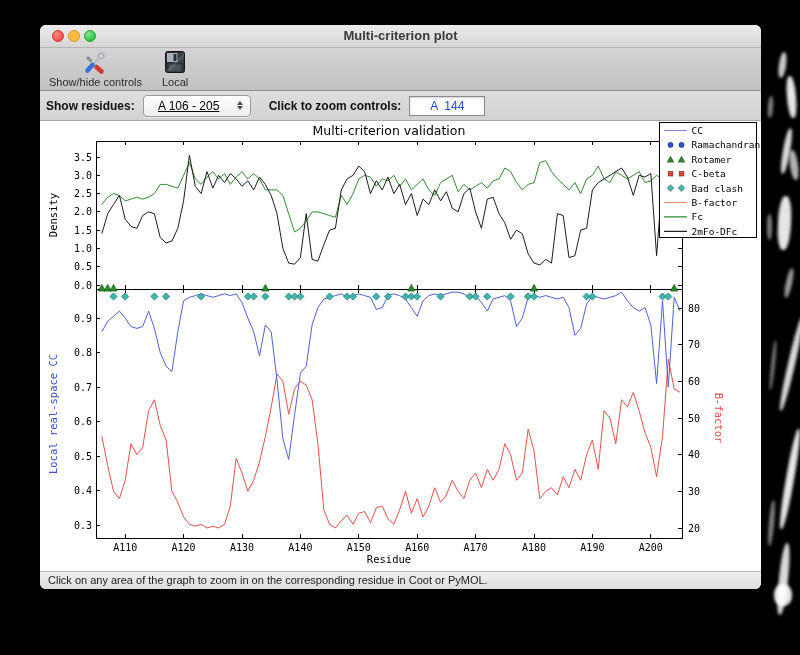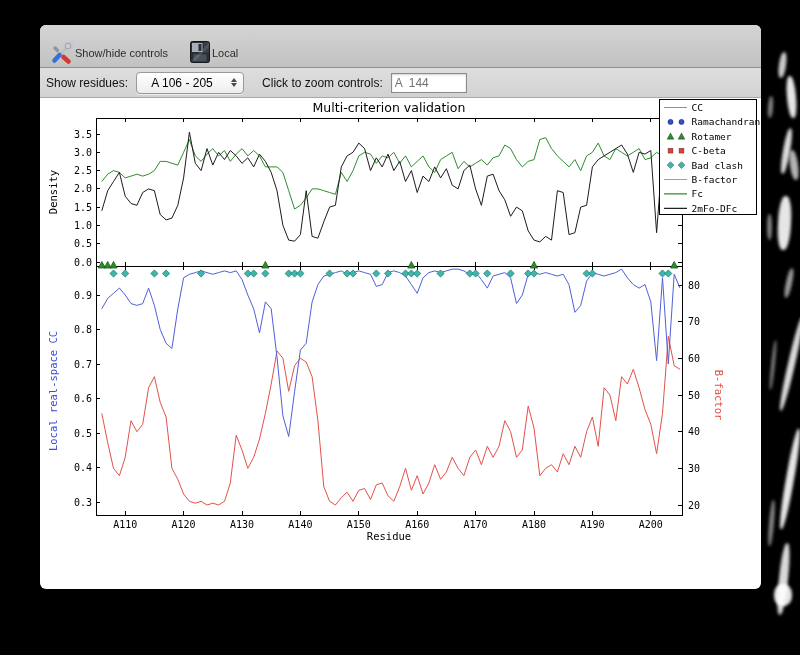--- a/index.html
+++ b/index.html
@@ -14,58 +14,64 @@
             border-bottom:1px solid #b4b4b4;}
   #title{position:absolute;left:0;right:0;top:0;height:22px;line-height:22px;
          text-align:center;font-size:13px;font-weight:600;color:#3a3a3a;}
   .light{position:absolute;top:5px;width:12px;height:12px;border-radius:50%;}
   #light-close{left:12px;background:radial-gradient(circle at 35% 30%,#ff8a80,#f2544a 70%);border:1px solid #ce3a33;box-sizing:border-box;}
   #light-min{left:28px;background:radial-gradient(circle at 35% 30%,#ffe082,#fcb center,#f5ad26 70%);border:1px solid #d59a28;box-sizing:border-box;background-color:#f8bb3d;}
   #light-zoom{left:44px;background:radial-gradient(circle at 35% 30%,#8ee596,#2fc341 70%);border:1px solid #27a532;box-sizing:border-box;}
   #toolbar{height:42px;background:linear-gradient(#d4d4d4,#c2c2c2);
            border-bottom:1px solid #8f8f8f;display:flex;align-items:flex-end;
            padding:0 6px;gap:14px;}
-  .tool-btn{display:flex;flex-direction:row;align-items:center;justify-content:flex-end;
+  .tool-btn{display:flex;flex-direction:column;align-items:center;justify-content:flex-end;
             padding:1px 3px 2px;cursor:default;text-align:right;}
   .tool-btn .lbl{font-size:11px;color:#2d2d2d;margin-top:1px;white-space:nowrap;}
   .tool-ico{height:26px;display:flex;align-items:center;}
   
   #controls{height:29px;background:linear-gradient(#dedede,#d2d2d2);
             border-bottom:1px solid #a8a8a8;display:flex;align-items:center;
             padding:0 6px;font-size:12px;color:#111;}
-  .ctl-label{font-weight:normal;margin-right:8px;}
+  .ctl-label{font-weight:bold;margin-right:8px;}
   #residue-range{margin-right:18px;width:106px;height:20px;border:1px solid #9a9a9a;
        border-radius:4px;background:linear-gradient(#fff,#ededed);display:flex;
        align-items:center;position:relative;box-shadow:0 1px 0 rgba(255,255,255,.6);}
-  #residue-range .val{flex:1;text-align:center;font-size:12px;color:#000;}
+  #residue-range .val{flex:1;text-align:center;font-size:12px;color:#000;text-decoration:underline;}
   #residue-range .stepper{width:13px;height:14px;margin-right:3px;display:flex;
        flex-direction:column;align-items:center;justify-content:center;gap:1px;}
   .arr-up{width:0;height:0;border-left:3.5px solid transparent;border-right:3.5px solid transparent;
           border-bottom:4.5px solid #4a4a4a;}
   .arr-dn{width:0;height:0;border-left:3.5px solid transparent;border-right:3.5px solid transparent;
           border-top:4.5px solid #4a4a4a;}
   #residue-field{width:68px;height:18px;border:1px solid #8a8a8a;background:#fff;
-       font-family:"Liberation Sans",sans-serif;font-size:12px;color:#737373;
-       padding:0 3px;white-space:pre;box-shadow:inset 0 1px 2px rgba(0,0,0,.18);}
+       font-family:"Liberation Sans",sans-serif;font-size:12px;color:#1d4ed8;
+       padding:0 3px;white-space:pre;box-shadow:inset 0 1px 2px rgba(0,0,0,.18);text-align:center;}
   
   #figure-wrap{height:450px;background:#fff;}
   
   #statusbar{height:18px;background:linear-gradient(#efefef,#dcdcdc);
              border-top:1px solid #bdbdbd;font-size:11px;color:#1c1c1c;
              line-height:17px;padding-left:8px;}
   
   .smudge{position:absolute;background:#fff;border-radius:45%;filter:blur(1.4px);}
 </style>
 </head>
 <body>
 
 <div id="stage">
 
   <div id="window">
 
+    <div id="titlebar">
+      <span class="light" id="light-close"></span>
+      <span class="light" id="light-min"></span>
+      <span class="light" id="light-zoom"></span>
+      <div id="title">Multi-criterion plot</div>
+    </div>
 
     <div id="toolbar">
       <div class="tool-btn">
         <span class="tool-ico">
           <svg width="26" height="25" viewBox="0 0 26 25">
             <circle cx="21" cy="5" r="2.6" fill="none" stroke="#c3c8cf" stroke-width="1.4"></circle>
             <line x1="7" y1="9" x2="15" y2="17.5" stroke="#c7ccd2" stroke-width="2.6" stroke-linecap="round"></line>
             <line x1="6" y1="8" x2="8.5" y2="10.5" stroke="#8f959d" stroke-width="3.4" stroke-linecap="round"></line>
             <line x1="14.5" y1="17" x2="19.5" y2="21.5" stroke="#d23b2f" stroke-width="4.6" stroke-linecap="round"></line>
             <line x1="18.5" y1="6.5" x2="11" y2="14.5" stroke="#b9bfc7" stroke-width="2.4" stroke-linecap="round"></line>
@@ -283,20 +289,23 @@
             <line x1="664" y1="201.5" x2="687" y2="201.5" stroke="#ef8078" stroke-width="1.2"></line>
             <text x="691.5" y="204.9" font-family="&quot;DejaVu Sans Mono&quot;,monospace" font-size="9.5" fill="#000">B-factor</text>
             <line x1="664" y1="215.9" x2="687" y2="215.9" stroke="#2f8b2f" stroke-width="1.2"></line>
             <text x="691.5" y="219.3" font-family="&quot;DejaVu Sans Mono&quot;,monospace" font-size="9.5" fill="#000">Fc</text>
             <line x1="664" y1="230.3" x2="687" y2="230.3" stroke="#222222" stroke-width="1.2"></line>
             <text x="691.5" y="233.70000000000002" font-family="&quot;DejaVu Sans Mono&quot;,monospace" font-size="9.5" fill="#000">2mFo-DFc</text>
           </g>
         </svg>
     </div>
 
+    <div id="statusbar">
+      <span>Click on any area of the graph to zoom in on the corresponding residue in Coot or PyMOL.</span>
+    </div>
   </div>
 
   <span class="smudge" style="left:779px;top:52px;width:7px;height:26px;opacity:.8;transform:rotate(8deg)"></span>
   <span class="smudge" style="left:787px;top:76px;width:9px;height:42px;opacity:.9;transform:rotate(-5deg)"></span>
   <span class="smudge" style="left:768px;top:96px;width:5px;height:22px;opacity:.5;transform:rotate(4deg)"></span>
   <span class="smudge" style="left:783px;top:128px;width:7px;height:46px;opacity:.85;transform:rotate(10deg)"></span>
   <span class="smudge" style="left:790px;top:150px;width:8px;height:30px;opacity:.7;transform:rotate(-8deg)"></span>
   <span class="smudge" style="left:778px;top:196px;width:13px;height:54px;opacity:.9;transform:rotate(3deg)"></span>
   <span class="smudge" style="left:767px;top:214px;width:5px;height:26px;opacity:.5"></span>
   <span class="smudge" style="left:786px;top:268px;width:6px;height:30px;opacity:.6;transform:rotate(12deg)"></span>

